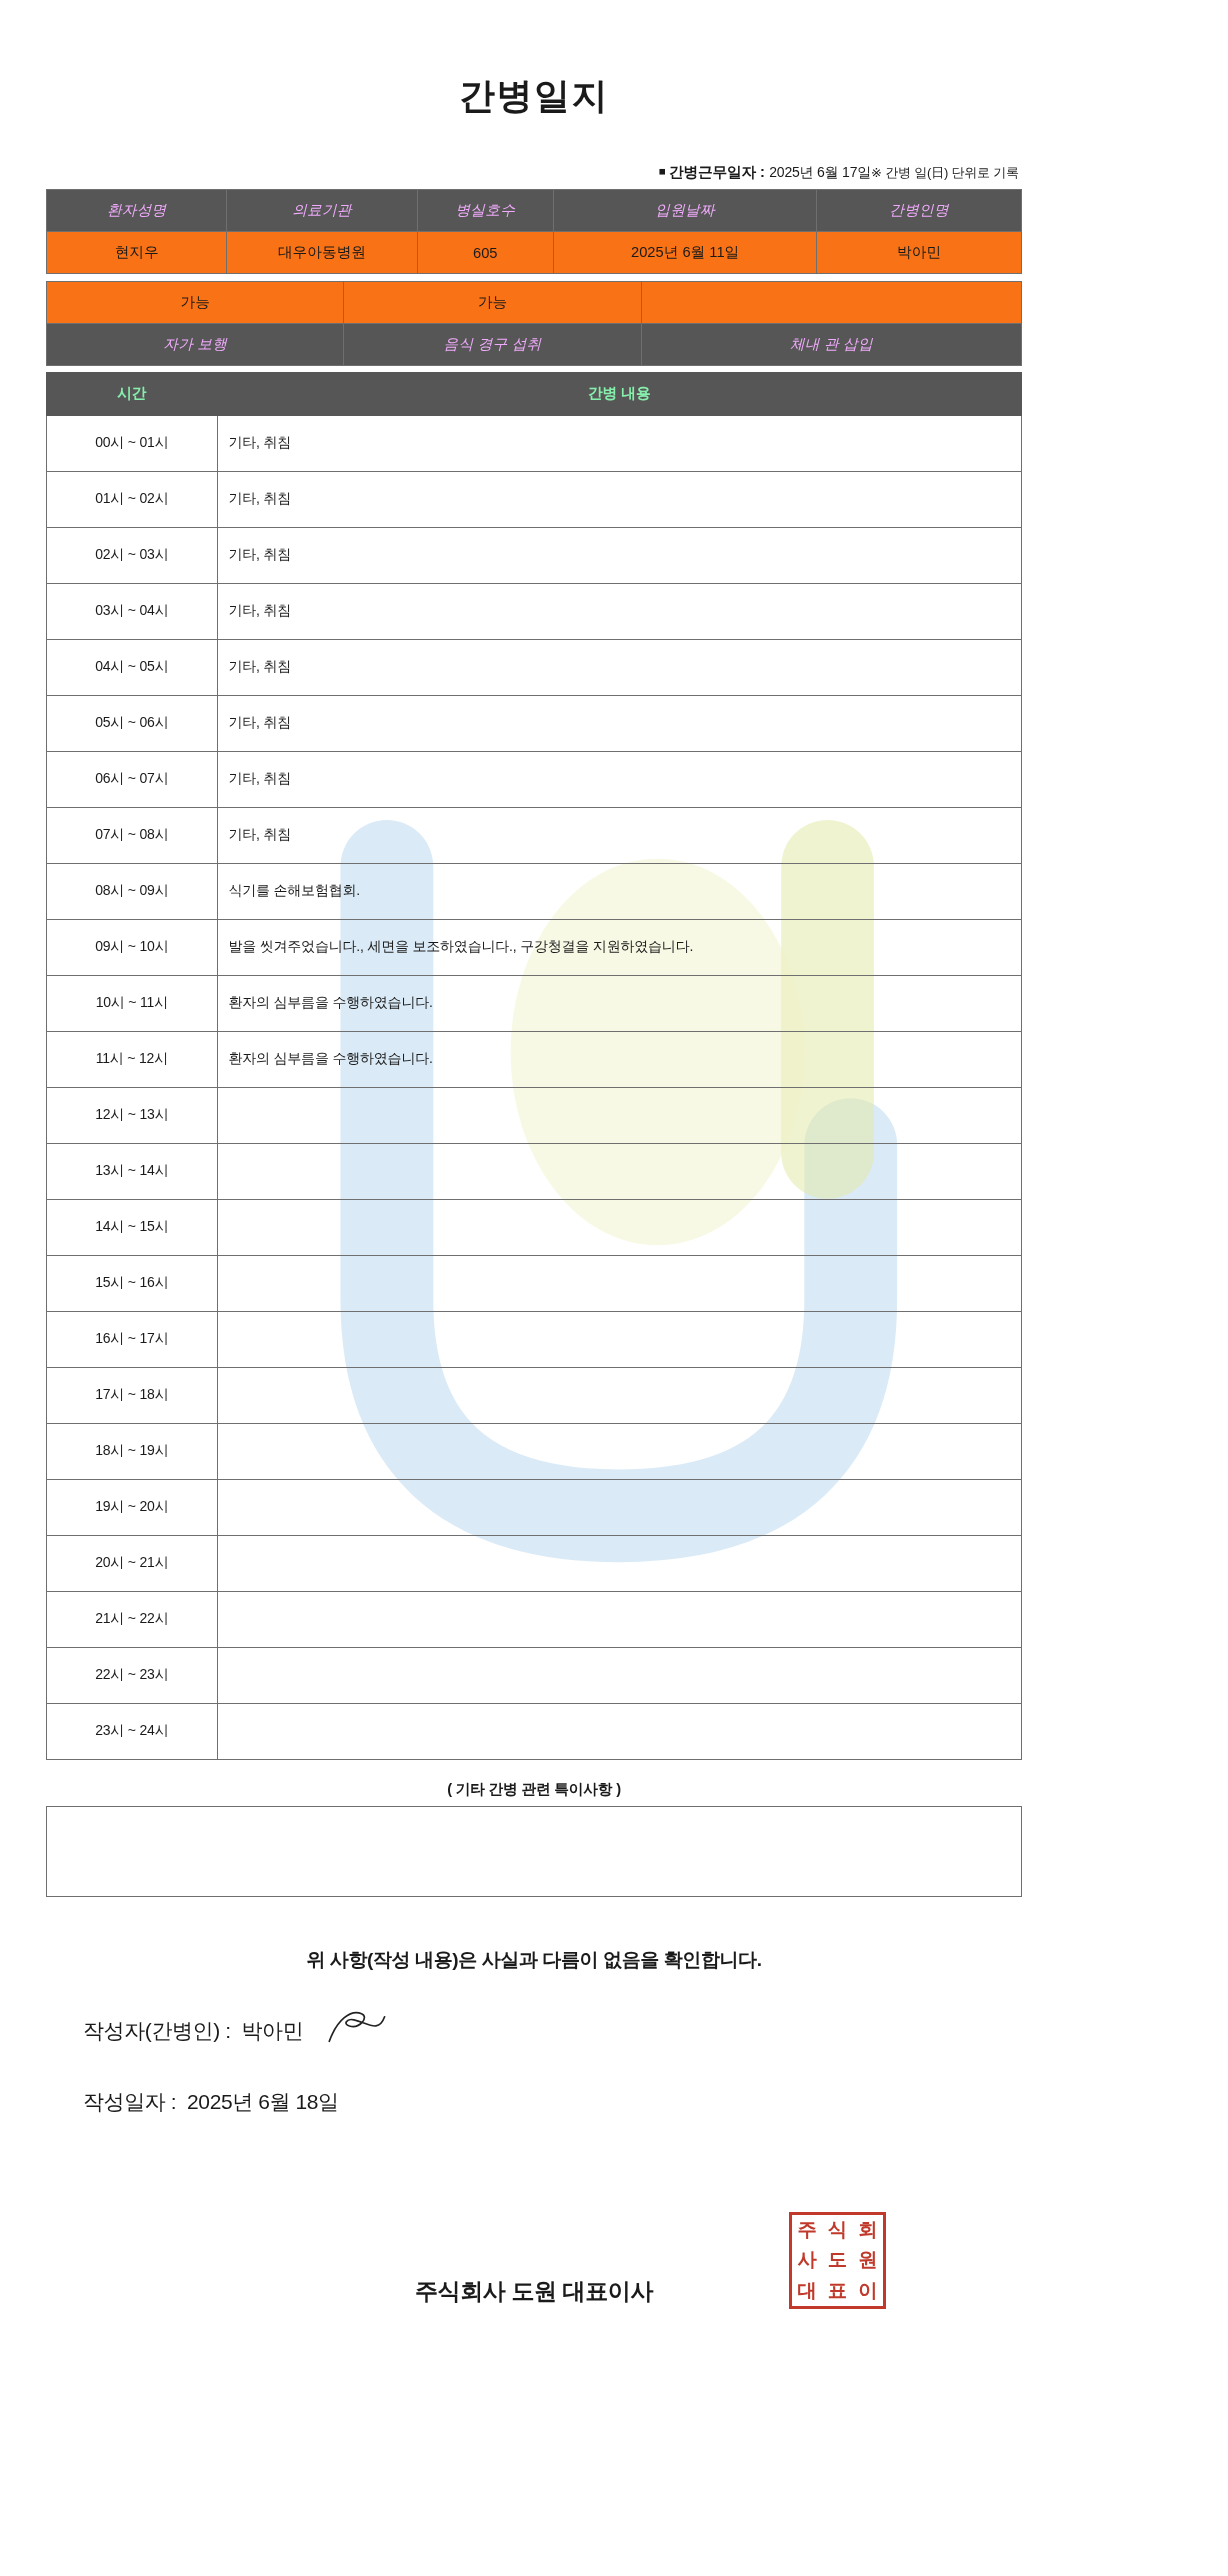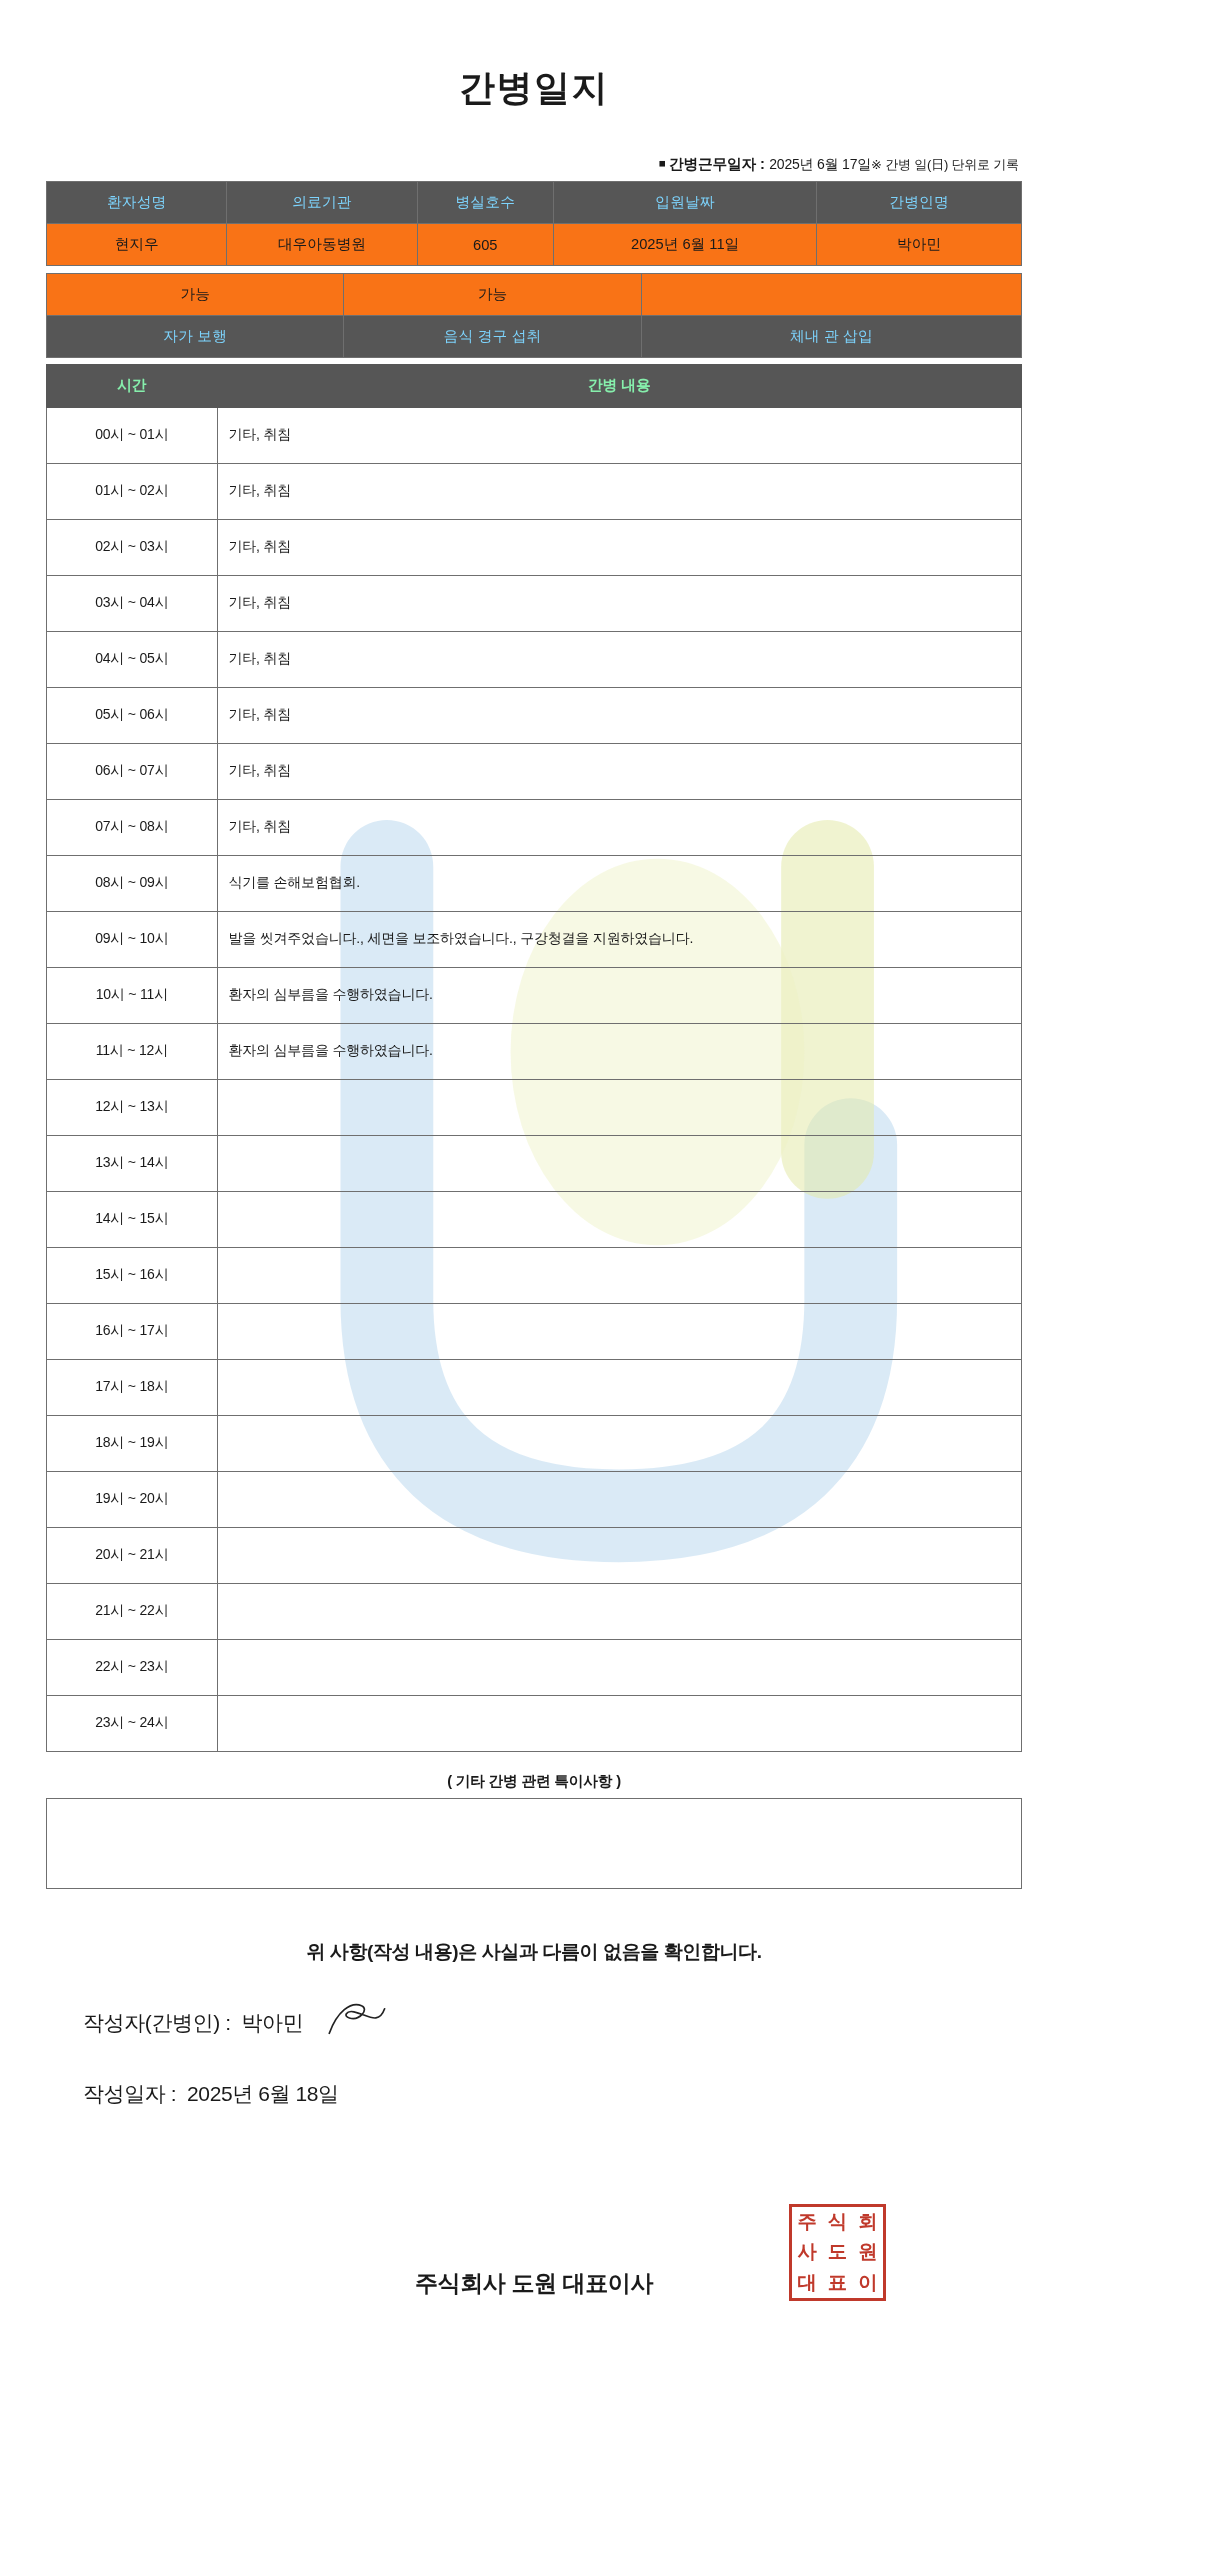--- a/index.html
+++ b/index.html
@@ -11,21 +11,21 @@
   body {
     width: 1228px;
     font-family: "Liberation Sans", "DejaVu Sans", sans-serif;
     color: #1a1a1a;
     -webkit-font-smoothing: antialiased;
   }
   .page {
     position: relative;
     width: 1068px;
     min-height: 2576px;
-    padding: 8px 46px;
+    padding: 16px 46px;
     overflow: hidden;
   }
 
   
   .watermark {
     position: absolute;
     left: 294px;
     top: 820px;
     width: 696px;
     height: 835px;
@@ -84,26 +84,27 @@
     border: 0.8px solid #6f6f6f;
     text-align: center;
     vertical-align: middle;
     font-size: 14.7px;
     font-weight: normal;
     padding: 0;
     height: 42px;
   }
   th.hdr {
     background: #565656;
-    color: #7dd3fc;
+    color: #f0abfc;
     font-weight: bold;
     font-size: 14.7px;
     letter-spacing: 0.2px;
     height: 43px;
     border: 0.8px solid #565656;
+    font-style: italic;
   }
   td.val {
     background: #f97316;
     height: 45px;
   }
 
   .tbl-gap { height: 6.2px; }
 
   
   table.hours {

